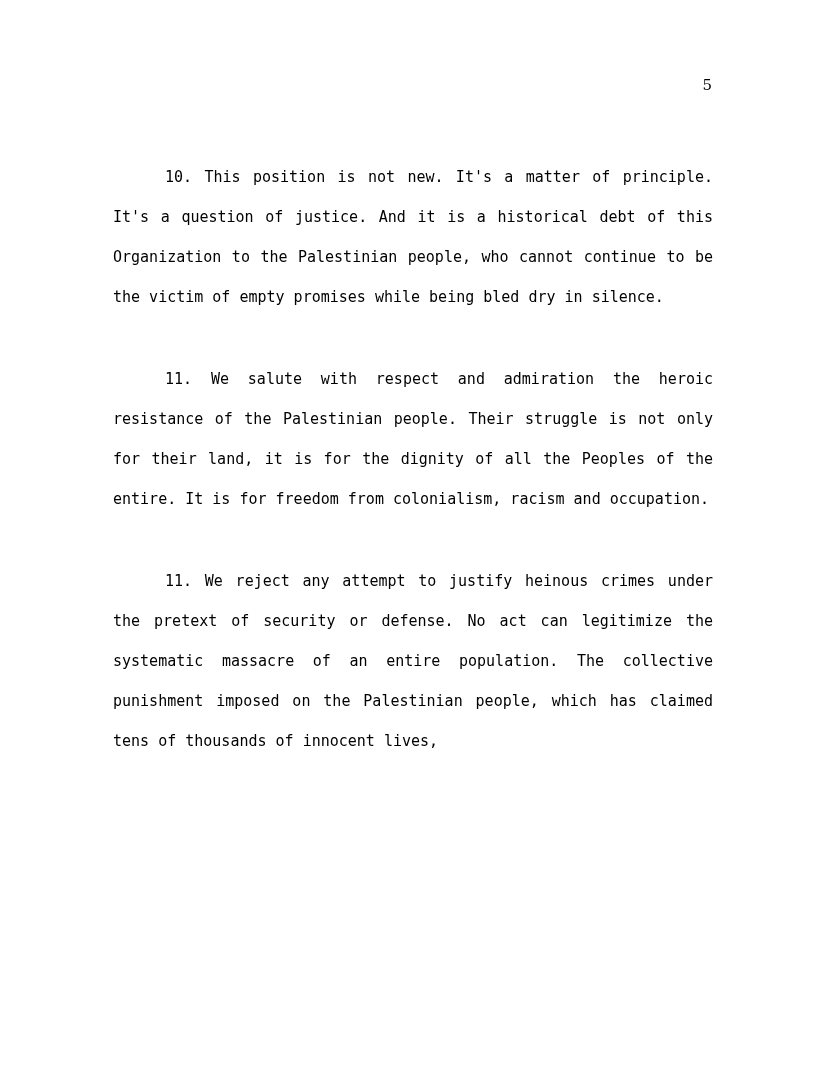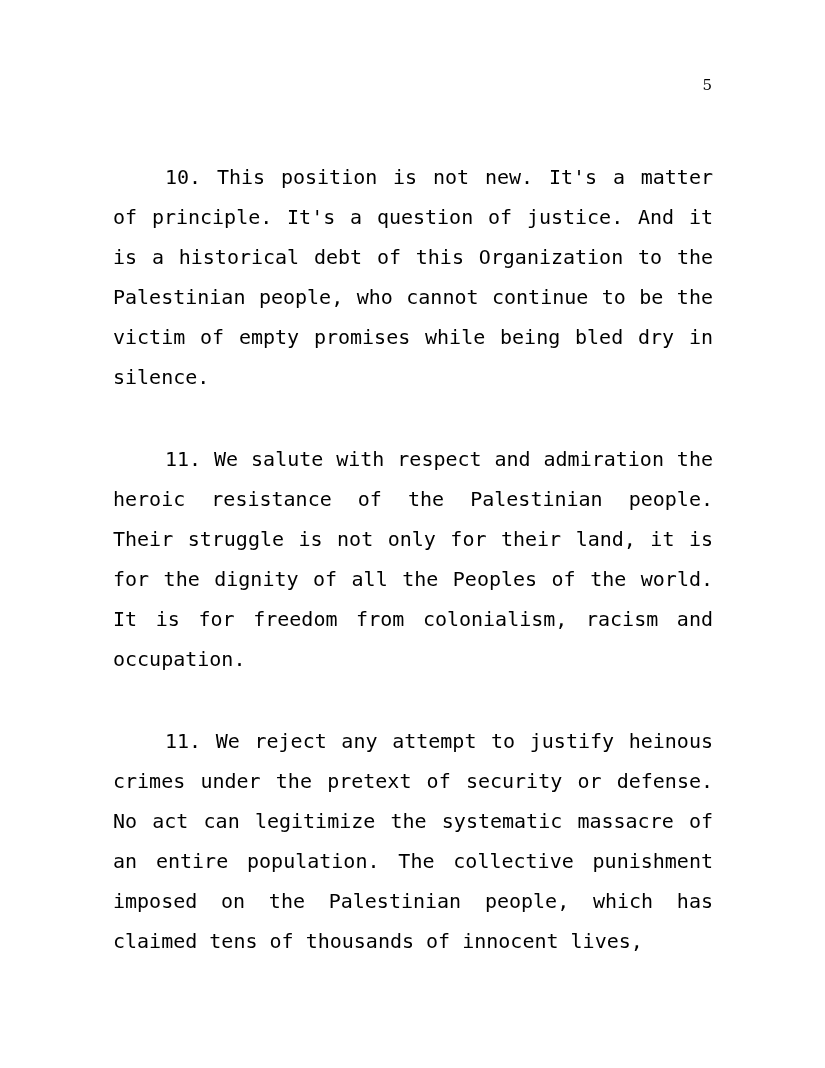--- a/index.html
+++ b/index.html
@@ -33,21 +33,21 @@
     color: #000000;
   }
   .body-text {
     position: absolute;
     left: 113px;
     top: 157px;
     width: 600px;
   }
   .para {
     margin: 0 0 42px 0;
-    font-size: 20px;
+    font-size: 15px;
     line-height: 40px;
     text-align: justify;
     text-justify: inter-word;
     letter-spacing: 0px;
     word-spacing: 0px;
     font-weight: 500;
   }
   .para:last-child {
     margin-bottom: 0;
   }
@@ -60,19 +60,19 @@
 <body>
 
 <div class="page">
 
   <div class="page-number">5</div>
 
   <div class="body-text">
 
     <p class="para"><span class="indent"></span><span>10.</span> <span>This position is not new. It's a matter of principle. It's a question of justice. And it is a historical debt of this Organization to the Palestinian people, who cannot continue to be the victim of empty promises while being bled dry in silence.</span></p>
 
-    <p class="para"><span class="indent"></span><span>11.</span> <span>We salute with respect and admiration the heroic resistance of the Palestinian people. Their struggle is not only for their land, it is for the dignity of all the Peoples of the world. It is for freedom from colonialism, racism and occupation.</span></p>
+    <p class="para"><span class="indent"></span><span>11.</span> <span>We salute with respect and admiration the heroic resistance of the Palestinian people. Their struggle is not only for their land, it is for the dignity of all the Peoples of the entire. It is for freedom from colonialism, racism and occupation.</span></p>
 
     <p class="para"><span class="indent"></span><span>11.</span> <span>We reject any attempt to justify heinous crimes under the pretext of security or defense. No act can legitimize the systematic massacre of an entire population. The collective punishment imposed on the Palestinian people, which has claimed tens of thousands of innocent lives,</span></p>
 
   </div>
 
 </div>
 
 </body></html>

